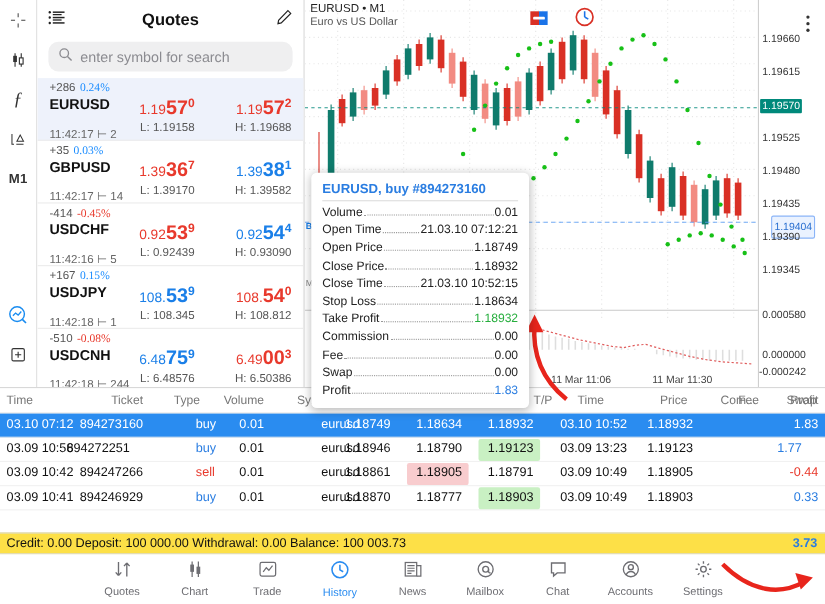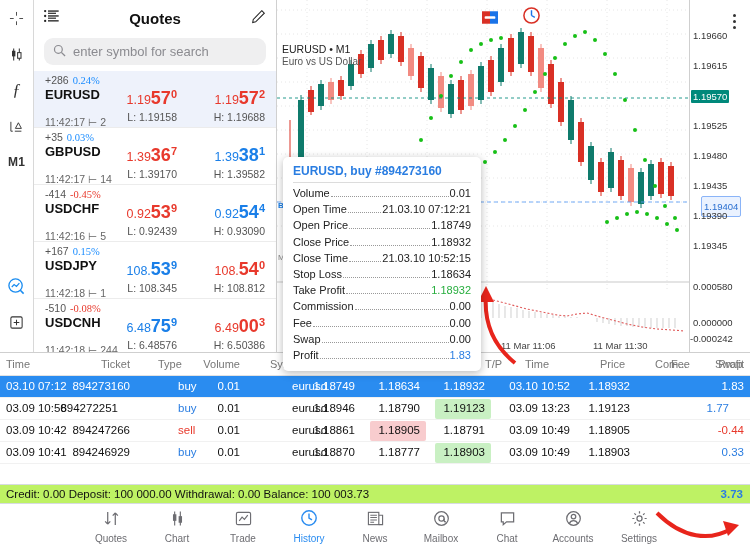--- a/index.html
+++ b/index.html
@@ -70,21 +70,21 @@
   .q-lh { font-size: 10.5px; color: #555; margin-top: 1px; }
   .red  { color: #e8392c; }
   .blue { color: #1a7fe8; }
 
   
   .chart {
     position: absolute; left: 277px; top: 0; width: 473px; height: 352px;
     background: #ffffff; overflow: hidden;
   }
   .ch-head { position: absolute; left: 5px; top: 2px; z-index: 4;}
-  .ch-sym { font-size: 10.5px; color: #222; line-height: 13px; margin-top: 41px;}
+  .ch-sym { font-size: 10.5px; color: #222; line-height: 13px;}
   .ch-name { font-size: 10px; color: #555; line-height: 12px;}
   .ch-plot { position: absolute; left: 0; top: 0; width: 412px; height: 338px;}
   .ch-axis {
     position: absolute; right: 0; top: 0; width: 61px; height: 352px;
     border-left: 1px solid #cfcfcf;
   }
   .ax-lbl { position: absolute; left: 3px; font-size: 9.5px; color: #333; white-space: nowrap;}
   .ax-cur {
     position: absolute; left: 1px; background: #00897b; color: #fff;
     font-size: 9.5px; padding: 1px 2px; border-radius: 1px;
@@ -142,21 +142,21 @@
   .td.sell { color: #e8392c; }
   .td.balance { color: #27ae3e; }
   .trow.sel .td.buy { color: #fff; }
   .cellhl { position: absolute; top: 1px; height: 20px; border-radius: 2px;}
   .cellhl.g { background: #c9f0c3; }
   .cellhl.r { background: #f8ccce; }
   .td.profit-pos { color: #2a7de1; }
   .td.profit-neg { color: #e8392c; }
   .credit {
     position: absolute; left: 0; top: 484px; width: 750px; height: 20px;
-    background: #bef264; border-top: 1px solid #d7dbe2; border-bottom: 1px solid #d7dbe2;
+    background: #fde047; border-top: 1px solid #d7dbe2; border-bottom: 1px solid #d7dbe2;
     font-size: 11.5px; color: #111; padding: 3px 0 0 6px;
   }
   .credit-total {
     position: absolute; right: 7px; top: 3px; font-size: 11.5px; color: #2a7de1; font-weight: bold;
   }
 
   
   .nav {
     position: absolute; left: 0; top: 504px; width: 750px; height: 45px;
     background: #fff; display: flex; align-items: center;

